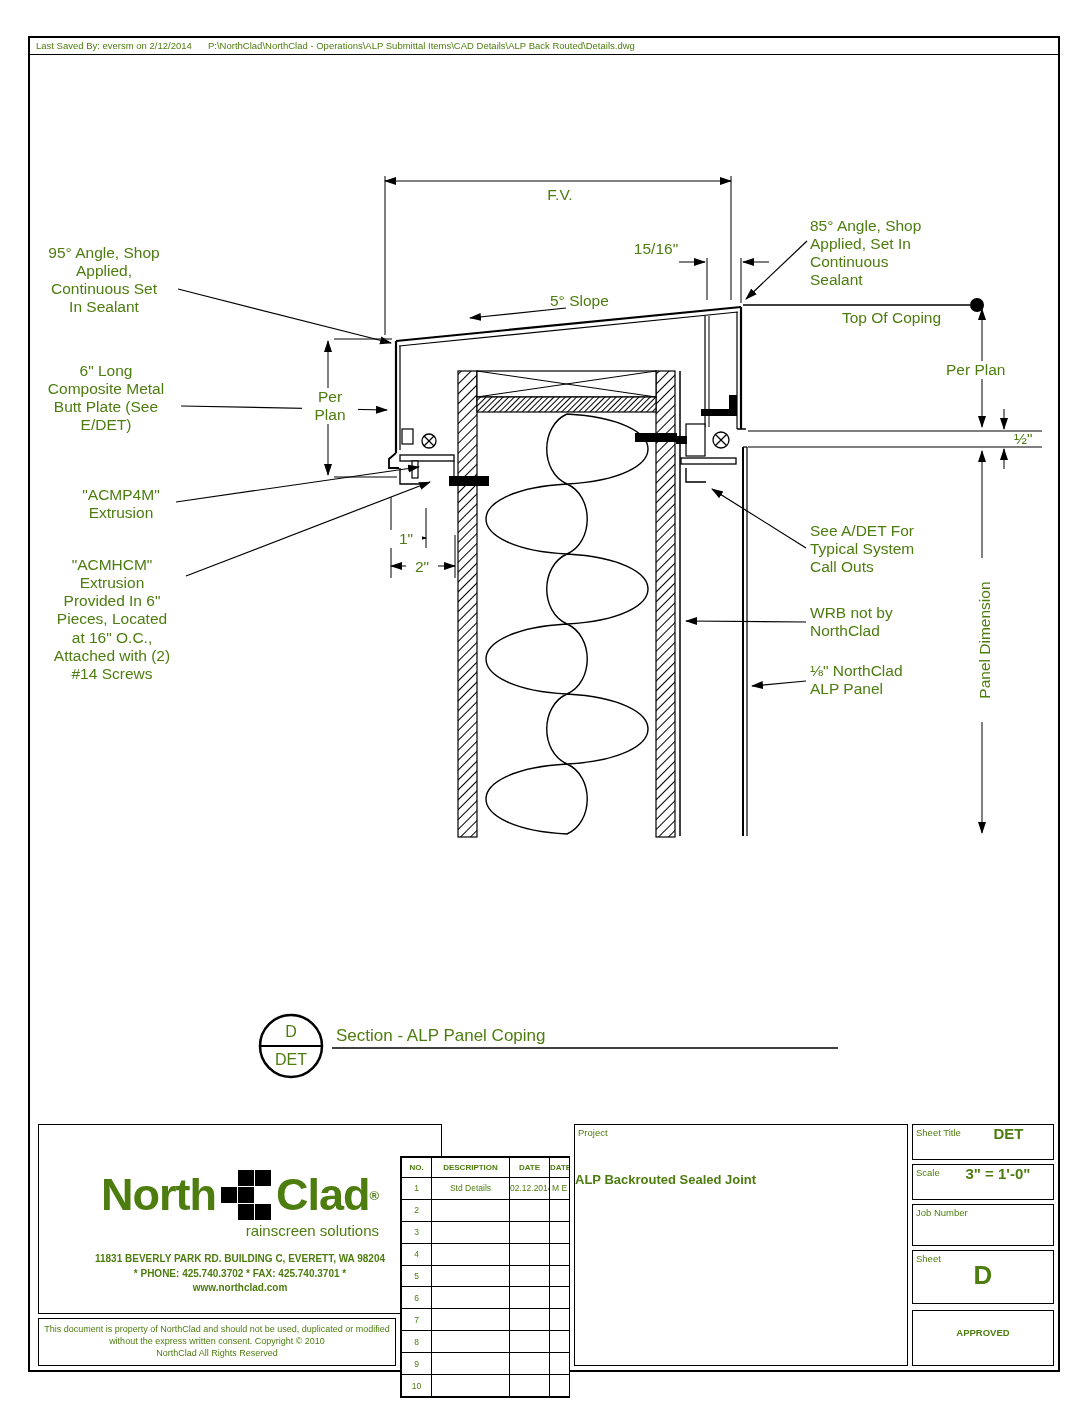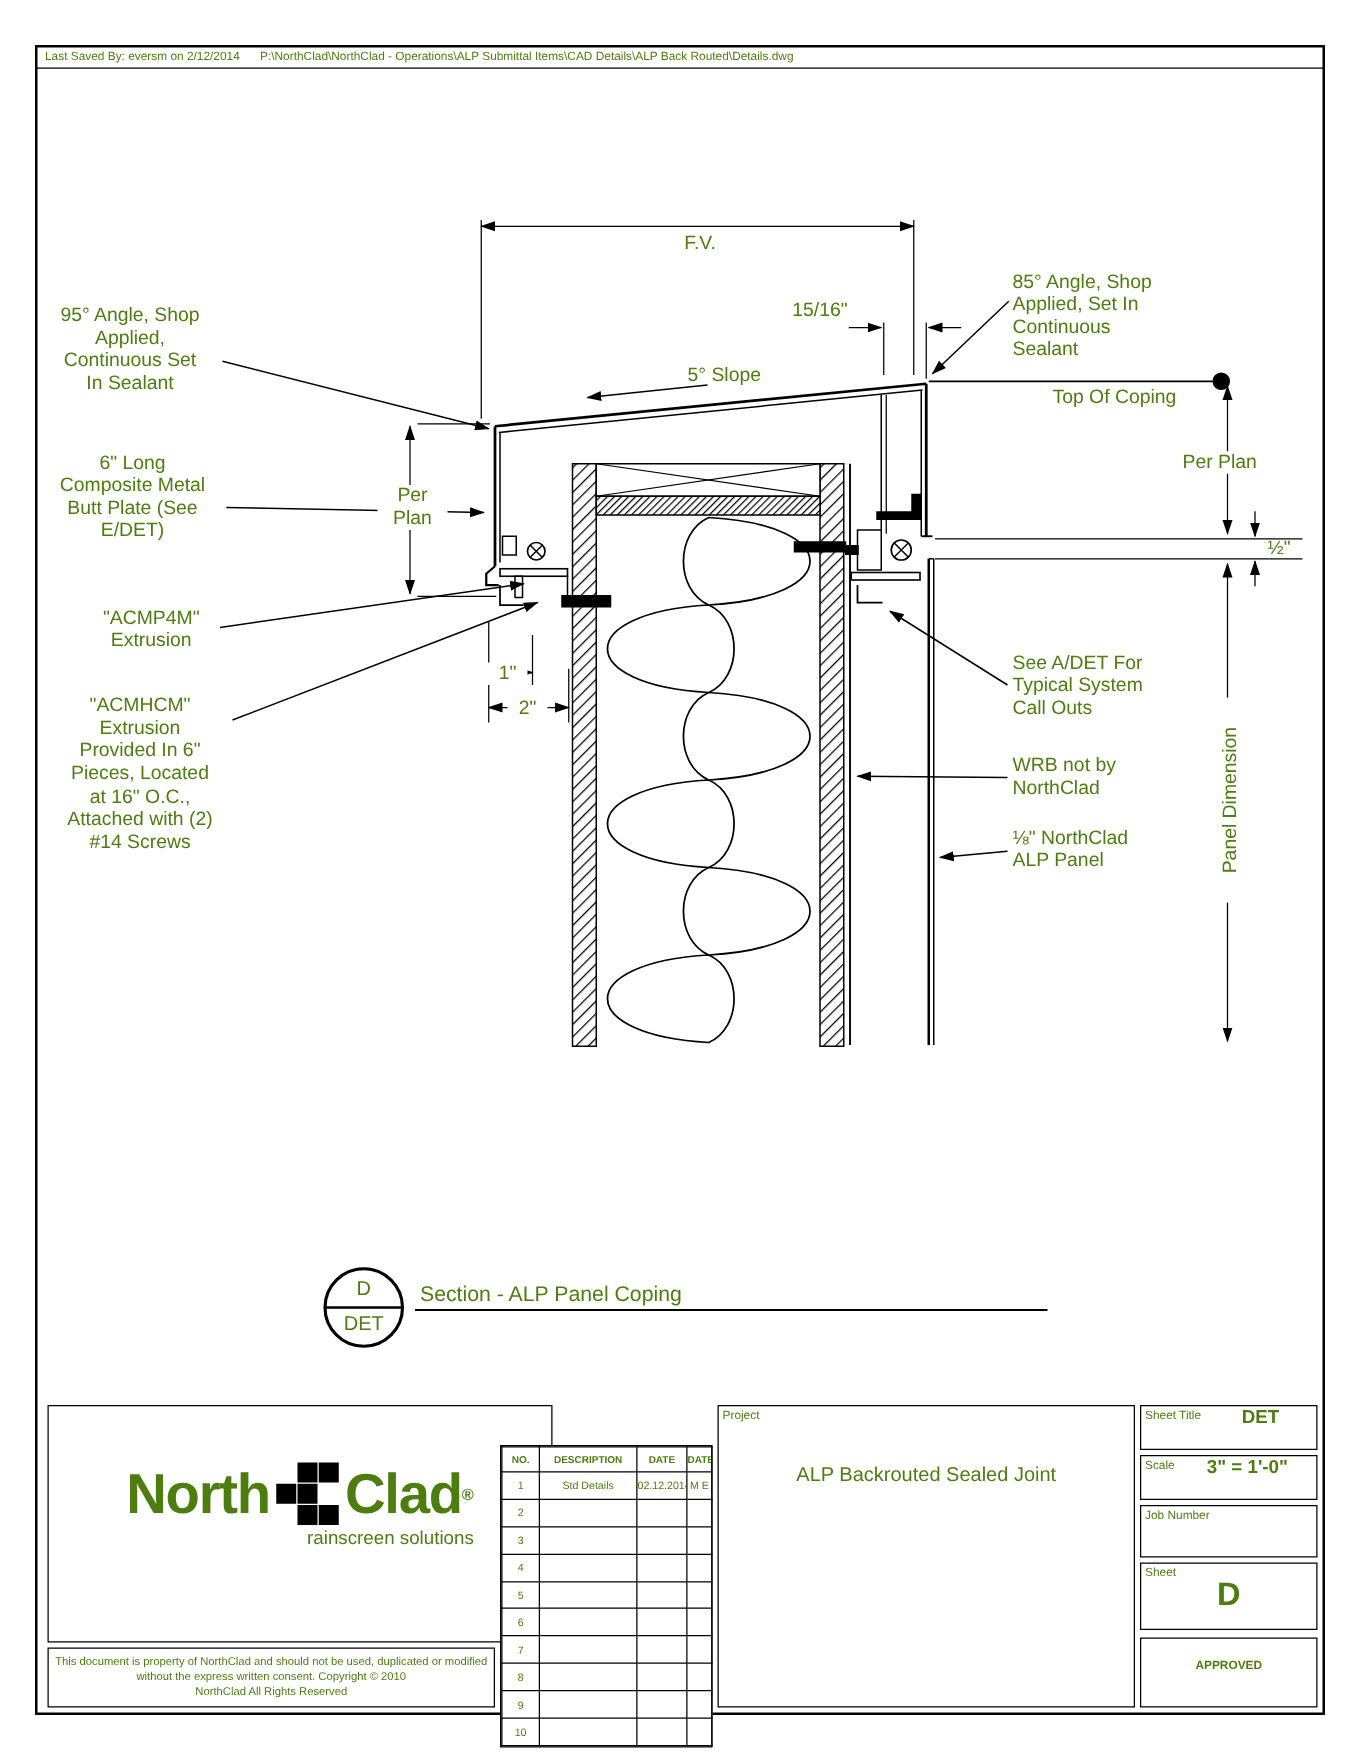--- a/index.html
+++ b/index.html
@@ -25,21 +25,21 @@
   .logo-reg{font-size:13px;font-weight:bold;vertical-align:super;}
   .sq-grid{display:grid;grid-template-columns:repeat(3,16px);grid-auto-rows:16px;gap:1px;margin:0 5px;}
   .sq{background:#fff}.sq.b{background:#000}
   .tagline{font-size:15px;text-align:right;margin-top:1px;}
   .addr{text-align:center;font-size:10px;font-weight:bold;line-height:1.45;margin-top:12px;}
   .copy{font-size:9px;text-align:center;line-height:1.35;padding-top:4px;white-space:pre-line;}
   .rev-table{width:100%;height:100%;border-collapse:collapse;table-layout:fixed;}
   .rev-table th,.rev-table td{border:1.2px solid #000;font-size:8px;text-align:center;
      padding:0;overflow:hidden;font-weight:bold;}
   .rev-table td{font-weight:normal;font-size:8.5px;}
-  .proj-name{text-align:center;font-size:16px;font-weight:normal;margin-top:32px;}
+  .proj-name{font-size:13px;font-weight:bold;margin-top:32px;}
   .val-md{text-align:center;font-size:15px;font-weight:bold;}
   .val-lg{text-align:center;font-size:26px;font-weight:bold;margin-top:2px;}
   .approved{text-align:center;font-size:9.5px;font-weight:bold;margin-top:16px;}
 </style>
 </head>
 <body>
 
 <div class="page">
 
   <div class="border-outer"></div>
@@ -216,20 +216,25 @@
             <span class="sq"></span>
           <span class="sq"></span>
             <span class="sq b"></span>
             <span class="sq b"></span>
         </span>
         <span class="logo-word">Clad</span>
         <span class="logo-reg">®</span>
       </div>
       <div class="tagline">rainscreen solutions</div>
     </div>
+    <div class="addr">
+      <div>11831 BEVERLY PARK RD. BUILDING C, EVERETT, WA 98204</div>
+      <div>* PHONE: 425.740.3702 * FAX: 425.740.3701 *</div>
+      <div>www.northclad.com</div>
+    </div>
   </div>
 
   <div class="tb-box copy" style="left:38px;top:1318px;width:358px;height:48px;">This document is property of NorthClad and should not be used, duplicated or modified
 without the express written consent.  Copyright © 2010
 NorthClad All Rights Reserved</div>
 
   <div class="tb-box" style="left:400px;top:1124px;width:170px;height:242px;margin-top:32px;">
     <table class="rev-table">
       <colgroup>
           <col style="width:30px">

